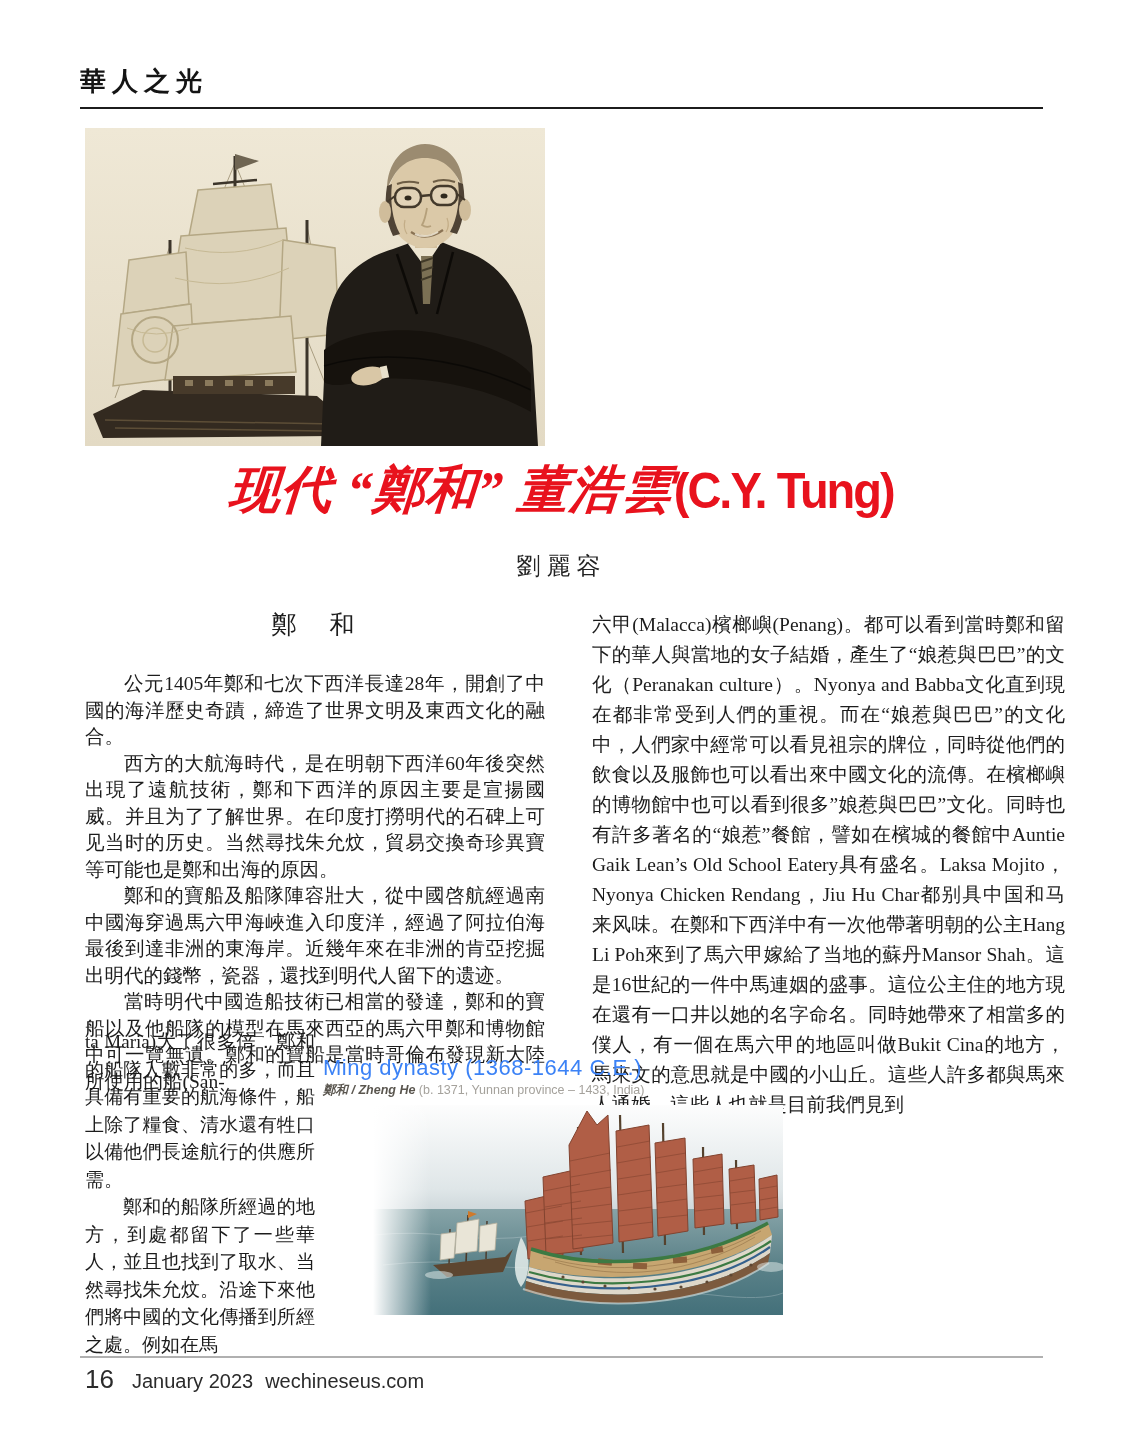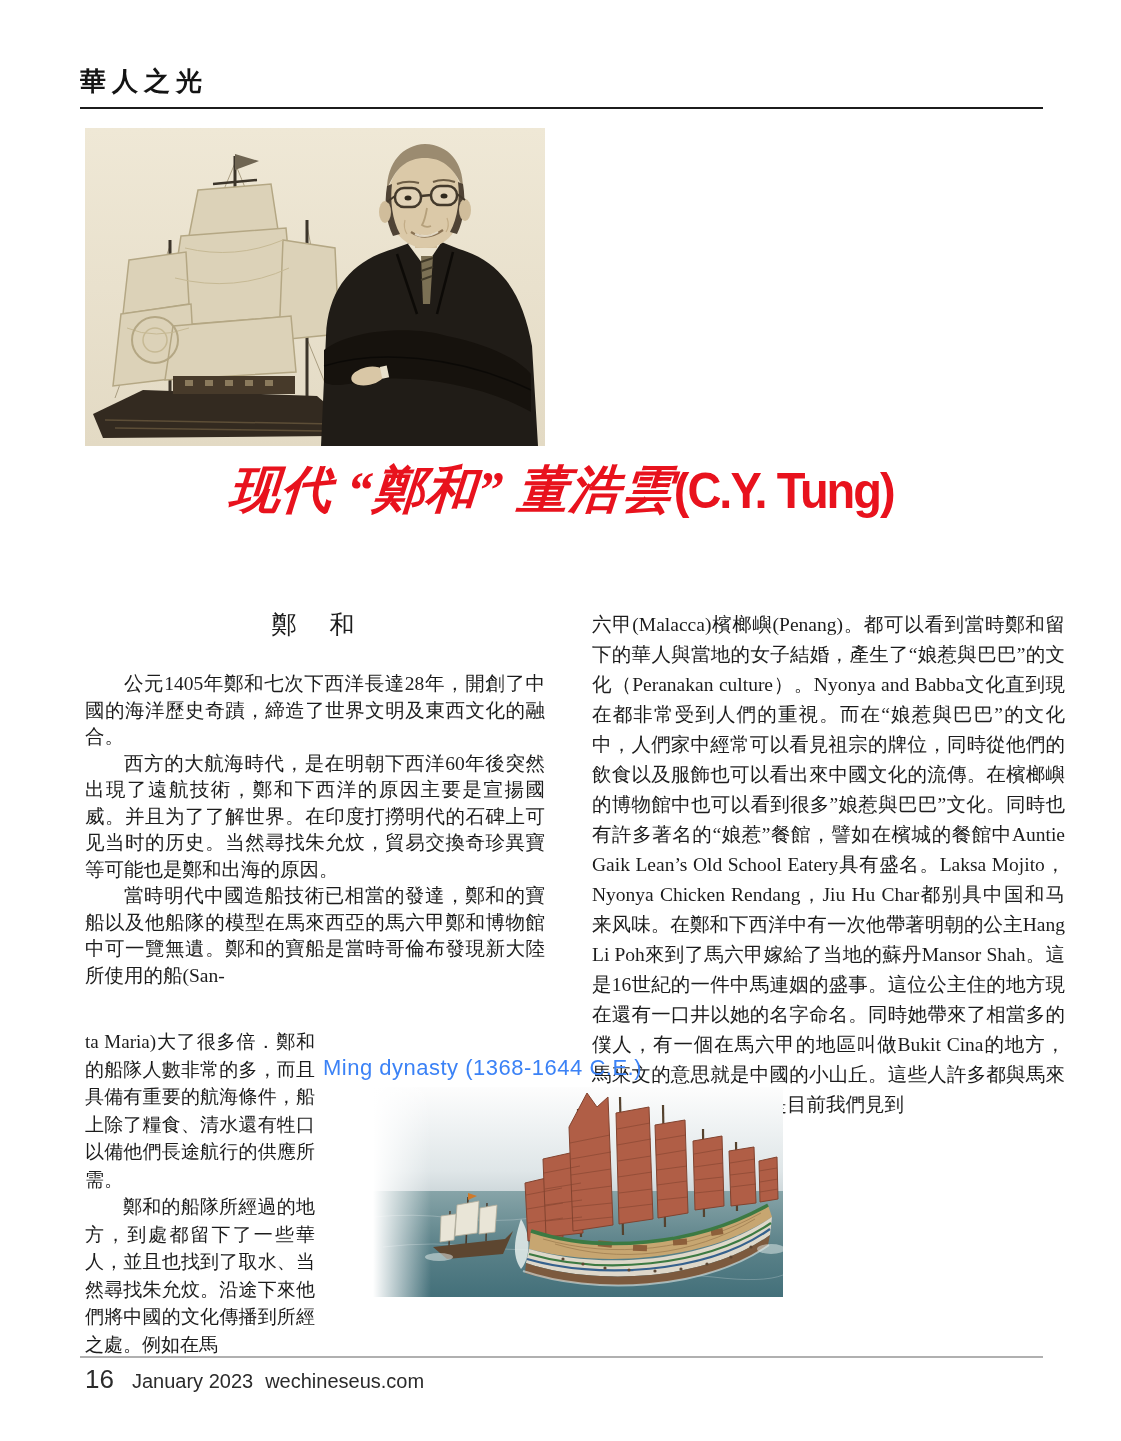--- a/index.html
+++ b/index.html
@@ -134,41 +134,46 @@
       <path d="M330,106 Q341,111 353,104" stroke="#f2ecdc" stroke-width="2" fill="none" opacity="0.8"></path>
       <path d="M320,92 Q318,100 322,106" stroke="#c3ad87" stroke-width="1.2" fill="none"></path>
       <path d="M362,90 Q365,98 361,104" stroke="#c3ad87" stroke-width="1.2" fill="none"></path>
     </svg>
   </div>
 
   <h1 class="title" style="color:#e8121d;">
     <span class="title-zh">现代 “鄭和” 董浩雲</span><span class="title-en">(C.Y. Tung)</span>
   </h1>
 
+  <div class="author">劉麗容</div>
 
   <div class="col colL">
     <h2 class="h-zhenghe">鄭　和</h2>
     <p class="indent">公元1405年鄭和七次下西洋長達28年，開創了中國的海洋歷史奇蹟，締造了世界文明及東西文化的融合。</p>
     <p class="indent">西方的大航海時代，是在明朝下西洋60年後突然出現了遠航技術，鄭和下西洋的原因主要是宣揚國威。并且为了了解世界。在印度打撈明代的石碑上可见当时的历史。当然尋找朱允炆，貿易交換奇珍異寶等可能也是鄭和出海的原因。</p>
+    <p class="indent">鄭和的寶船及船隊陣容壯大，從中國啓航經過南中國海穿過馬六甲海峽進入印度洋，經過了阿拉伯海最後到達非洲的東海岸。近幾年來在非洲的肯亞挖掘出明代的錢幣，瓷器，還找到明代人留下的遗迹。</p>
     <p class="indent">當時明代中國造船技術已相當的發達，鄭和的寶船以及他船隊的模型在馬來西亞的馬六甲鄭和博物館中可一覽無遺。鄭和的寶船是當時哥倫布發現新大陸所使用的船(San-</p>
   </div>
 
   <div class="col colLn">
     <p>ta Maria)大了很多倍．鄭和的船隊人數非常的多，而且具備有重要的航海條件，船上除了糧食、清水還有牲口以備他們長途航行的供應所需。</p>
     <p class="indent">鄭和的船隊所經過的地方，到處都留下了一些華人，並且也找到了取水、当然尋找朱允炆。沿途下來他們將中國的文化傳播到所經之處。例如在馬</p>
   </div>
 
   <div class="col colR">
     <p>六甲(Malacca)檳榔嶼(Penang)。都可以看到當時鄭和留下的華人與當地的女子結婚，產生了“娘惹與巴巴”的文化（Peranakan culture）。Nyonya and Babba文化直到現在都非常受到人們的重視。而在“娘惹與巴巴”的文化中，人們家中經常可以看見祖宗的牌位，同時從他們的飲食以及服飾也可以看出來中國文化的流傳。在檳榔嶼的博物館中也可以看到很多”娘惹與巴巴”文化。同時也有許多著名的“娘惹”餐館，譬如在檳城的餐館中Auntie Gaik Lean’s Old School Eatery具有盛名。Laksa Mojito，Nyonya Chicken Rendang，Jiu Hu Char都别具中国和马来风味。在鄭和下西洋中有一次他帶著明朝的公主Hang Li Poh來到了馬六甲嫁給了当地的蘇丹Mansor Shah。這是16世紀的一件中馬連姻的盛事。這位公主住的地方現在還有一口井以她的名字命名。同時她帶來了相當多的僕人，有一個在馬六甲的地區叫做Bukit Cina的地方，馬來文的意思就是中國的小山丘。這些人許多都與馬來人通婚，這些人也就是目前我們見到</p>
     <p class="tail">的娘惹和巴巴的來源。</p>
   </div>
 
 
   <figure class="fig">
     <div class="figcap1">Ming dynasty (1368-1644 C.E.)</div>
+    <div class="figcap2">
+      <span class="capname">鄭和 / Zheng He</span><span> (b. 1371, Yunnan province – 1433, India)</span>
+    </div>
     <div class="figimg">
       <svg viewBox="0 0 410 210" width="410" height="210">
         <defs>
           <linearGradient id="sky" x1="0" y1="0" x2="0" y2="1">
             <stop offset="0" stop-color="#fdfdfd"></stop>
               <stop offset="0.7" stop-color="#dfe6e8"></stop>
               <stop offset="1" stop-color="#c3ced2"></stop>
           </linearGradient>
           <linearGradient id="sea" x1="0" y1="0" x2="0" y2="1">
             <stop offset="0" stop-color="#87a4a8"></stop>

